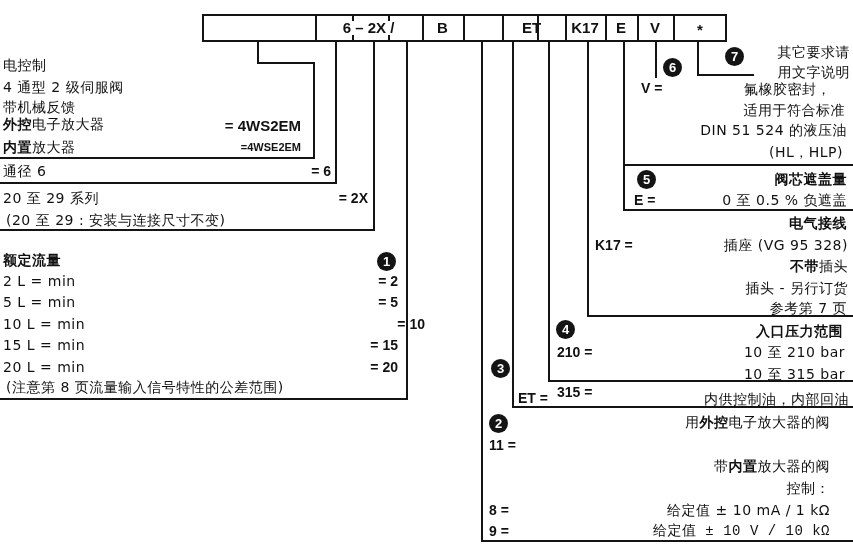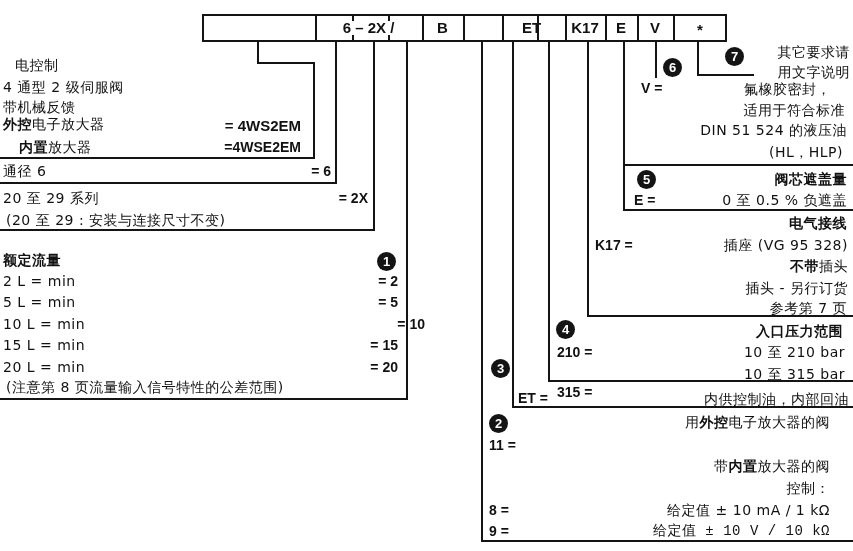--- a/index.html
+++ b/index.html
@@ -98,27 +98,27 @@
   <div class="badge" style="left:637px;top:170px;">
       <span>5</span>
     </div>
   <div class="badge" style="left:663px;top:58px;">
       <span>6</span>
     </div>
   <div class="badge" style="left:725px;top:47px;">
       <span>7</span>
     </div>
 
-  <div class="t" style="left:3px;top:57px;margin-left:12px;">电控制</div>
+  <div class="t" style="left:3px;top:57px;">电控制</div>
   <div class="t" style="left:3px;top:79px;">4 通型 2 级伺服阀</div>
   <div class="t" style="left:3px;top:99px;">带机械反馈</div>
   <div class="t" style="left:3px;top:116px;"><span class="b">外控</span><span>电子放大器</span></div>
   <div class="t code" style="right:552px;top:118px;font-size:15px;">= 4WS2EM</div>
-  <div class="t" style="left:19px;top:139px;"><span class="b">内置</span><span>放大器</span></div>
-  <div class="t code" style="right:552px;top:139px;font-size:14px;">=4WSE2EM</div>
+  <div class="t" style="left:3px;top:139px;"><span class="b">内置</span><span>放大器</span></div>
+  <div class="t code" style="right:552px;top:139px;font-size:11px;">=4WSE2EM</div>
 
   <div class="t" style="left:3px;top:163px;">通径 6</div>
   <div class="t code" style="right:522px;top:163px;">= 6</div>
   <div class="t" style="left:3px;top:190px;">20 至 29 系列</div>
   <div class="t code" style="right:485px;top:190px;">= 2X</div>
   <div class="t" style="left:6px;top:212px;">(20 至 29 : 安装与连接尺寸不变)</div>
 
   <div class="t b" style="left:3px;top:252px;">额定流量</div>
   <div class="t" style="left:3px;top:273px;">2 L = min</div>
   <div class="t code" style="right:455px;top:273px;">= 2</div>

